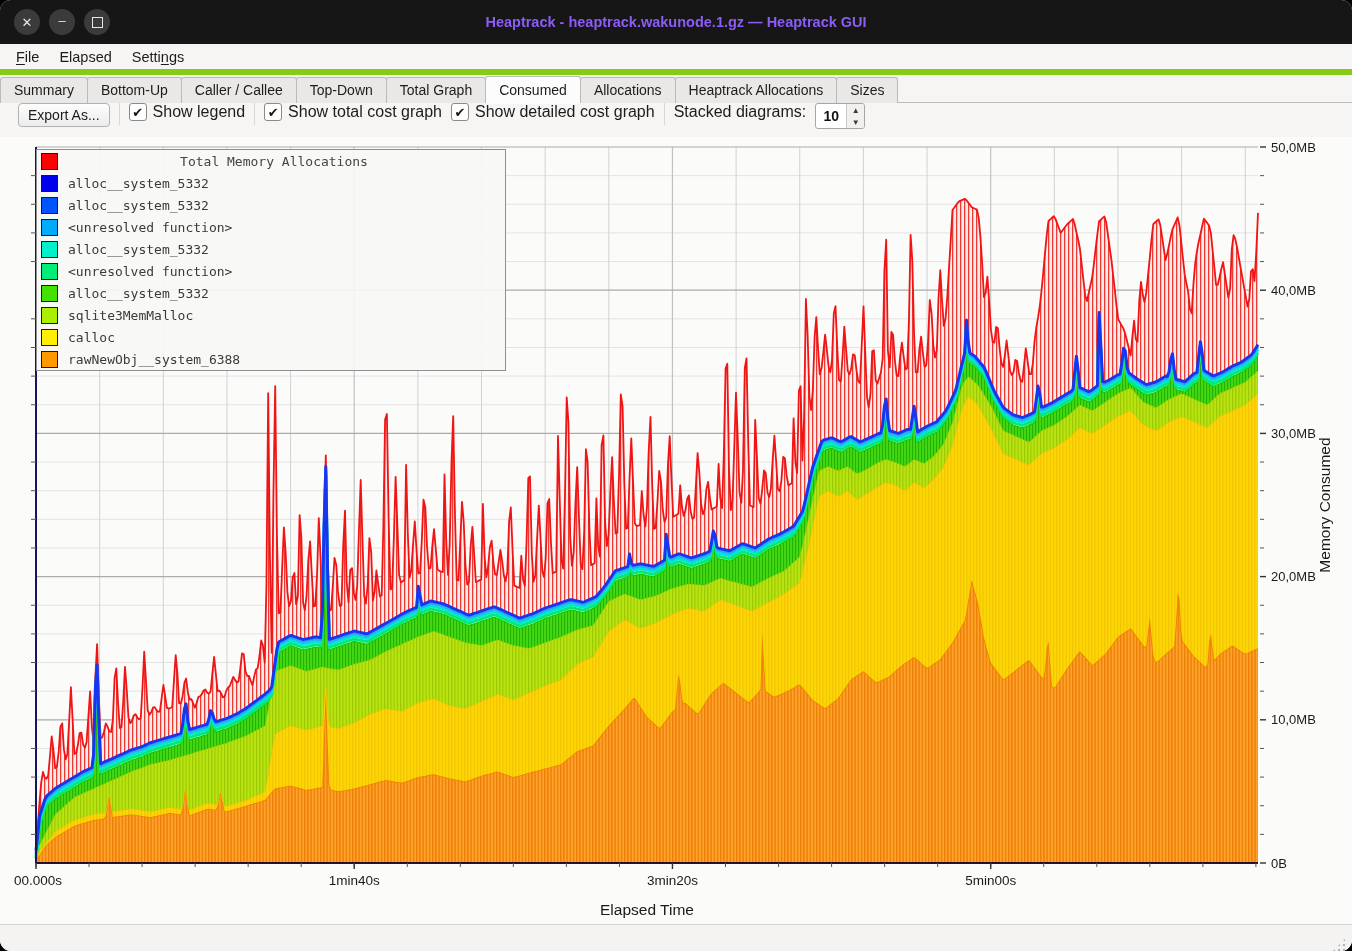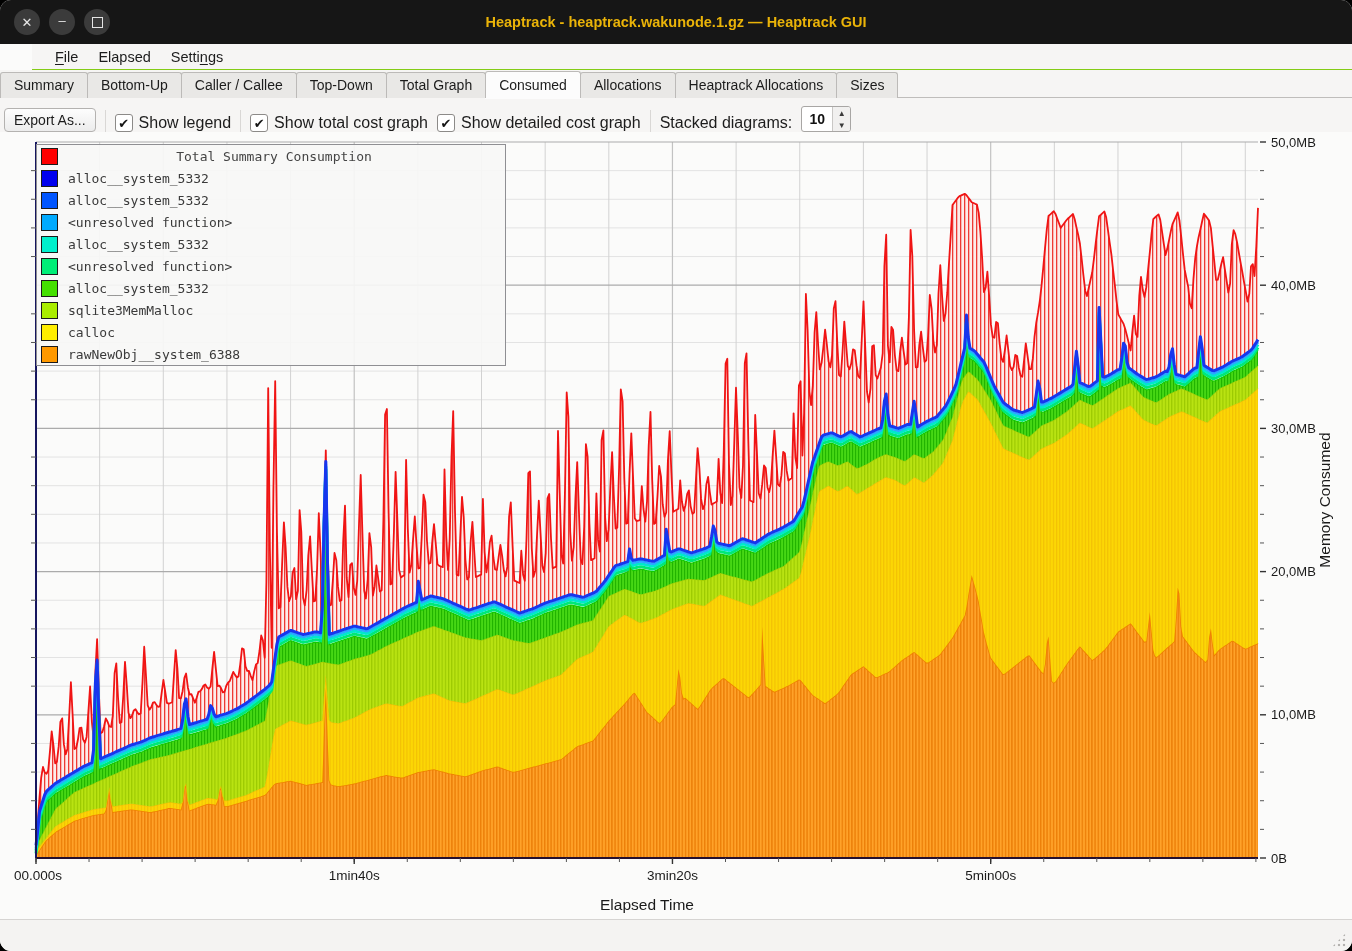--- a/index.html
+++ b/index.html
@@ -6,36 +6,36 @@
   body{width:1352px;height:951px;overflow:hidden;font-family:"Liberation Sans",sans-serif;}
   #window{position:absolute;inset:0;border-radius:11px;overflow:hidden;background:#fbfbfa;}
 
   
   #titlebar{position:relative;height:44px;background:#161616;display:flex;align-items:center;}
   .winbtn{position:absolute;top:9px;width:26px;height:26px;border-radius:50%;background:#3b3b3b;
           display:flex;align-items:center;justify-content:center;color:#e6e6e6;font-size:13px;cursor:default;}
   #btn-close{left:14px;} #btn-min{left:49px;} #btn-max{left:84px;}
   #btn-min span{position:relative;top:-2px;}
   .maxsquare{width:9px;height:9px;border:1.5px solid #e6e6e6;display:block;}
-  #title-text{width:100%;text-align:center;color:#eab308;font-size:14.5px;font-weight:bold;}
-
-  
-  #menubar{height:25px;background:#f6f5f4;display:flex;align-items:center;padding-left:13px;border-bottom:1px solid #84cc16;margin-left:32px;}
+  #title-text{width:100%;text-align:center;color:#8b5cf6;font-size:14.5px;font-weight:bold;}
+
+  
+  #menubar{height:25px;background:#f6f5f4;display:flex;align-items:center;padding-left:6px;border-bottom:6px solid #84cc16;}
   .menu-item{padding:2px 10px;font-size:14.5px;color:#1c1c1c;}
   .menu-item u{text-decoration:underline;text-underline-offset:2px;}
 
   
   #tabbar{height:28px;background:#f6f5f4;display:flex;align-items:flex-end;padding-left:0;position:relative;}
   #tabbar::after{content:"";position:absolute;left:0;right:0;bottom:0;height:1px;background:#bfbdbb;}
   .tab{position:relative;z-index:1;font-size:14px;color:#1c1c1c;background:#e9e8e6;border:1px solid #bcbab8;
        border-bottom:none;padding:4px 13px 5px 13px;margin-right:-1px;border-radius:3px 3px 0 0;white-space:nowrap;}
   .tab.active{background:#fcfcfc;z-index:3;padding-top:5px;box-shadow:0 1px 0 #fcfcfc;}
 
   
-  #toolbar{height:34px;background:#f6f5f4;display:flex;align-items:flex-end;padding:0 4px;gap:9px;}
+  #toolbar{height:34px;background:#f6f5f4;display:flex;align-items:flex-start;padding:0 18px;gap:9px;}
   #export-btn{font-size:14px;color:#1c1c1c;background:linear-gradient(#fdfdfd,#ececec);
               border:1px solid #b4b2b0;border-radius:4px;padding:3px 9px;}
   .tb-sep{width:1px;height:22px;background:#d9d7d5;}
   .cb-group{display:flex;align-items:center;gap:6px;}
   .checkbox{width:16px;height:16px;background:#fff;border:1px solid #8c8a88;border-radius:3px;
             display:flex;align-items:center;justify-content:center;font-size:13px;color:#141414;line-height:1;}
   .cb-label{font-size:16px;color:#1c1c1c;}
   #spinbox{display:flex;align-items:stretch;height:24px;border:1px solid #a8a6a4;border-radius:3px;background:#fff;overflow:hidden;font-weight:bold;}
   #spin-value{width:30px;display:flex;align-items:center;justify-content:center;font-size:14px;color:#111;}
   #spin-buttons{display:flex;flex-direction:column;border-left:1px solid #c9c7c5;background:#f1f0ef;width:17px;}
@@ -283,21 +283,21 @@
         <line x1="672.4583333333334" x2="672.4583333333334" y1="726" y2="732" stroke="#333333" stroke-width="1.4"></line>
         <text x="672.4583333333334" y="748" font-size="13.5" fill="#1a1a1a" text-anchor="middle" font-family="Liberation Sans,sans-serif">3min20s</text>
         <line x1="990.6875" x2="990.6875" y1="726" y2="732" stroke="#333333" stroke-width="1.4"></line>
         <text x="990.6875" y="748" font-size="13.5" fill="#1a1a1a" text-anchor="middle" font-family="Liberation Sans,sans-serif">5min00s</text>
         <text x="647" y="778" font-size="15.5" fill="#1a1a1a" text-anchor="middle" font-family="Liberation Sans,sans-serif">Elapsed Time</text>
         <text x="1330" y="368" font-size="15.5" fill="#1a1a1a" text-anchor="middle" transform="rotate(-90 1330 368)" font-family="Liberation Sans,sans-serif">Memory Consumed</text>
       </svg>
     <div id="legend">
         <div class="legend-row">
           <div class="legend-swatch" style="background: rgb(255, 0, 0);"></div>
-          <div class="legend-title-text">Total Summary Consumption</div>
+          <div class="legend-title-text">Total Memory Allocations</div>
         </div>
         <div class="legend-row">
           <div class="legend-swatch" style="background: rgb(0, 0, 238);"></div>
           <span>alloc__system_5332</span>
         </div>
         <div class="legend-row">
           <div class="legend-swatch" style="background: rgb(0, 85, 255);"></div>
           <span>alloc__system_5332</span>
         </div>
         <div class="legend-row">

